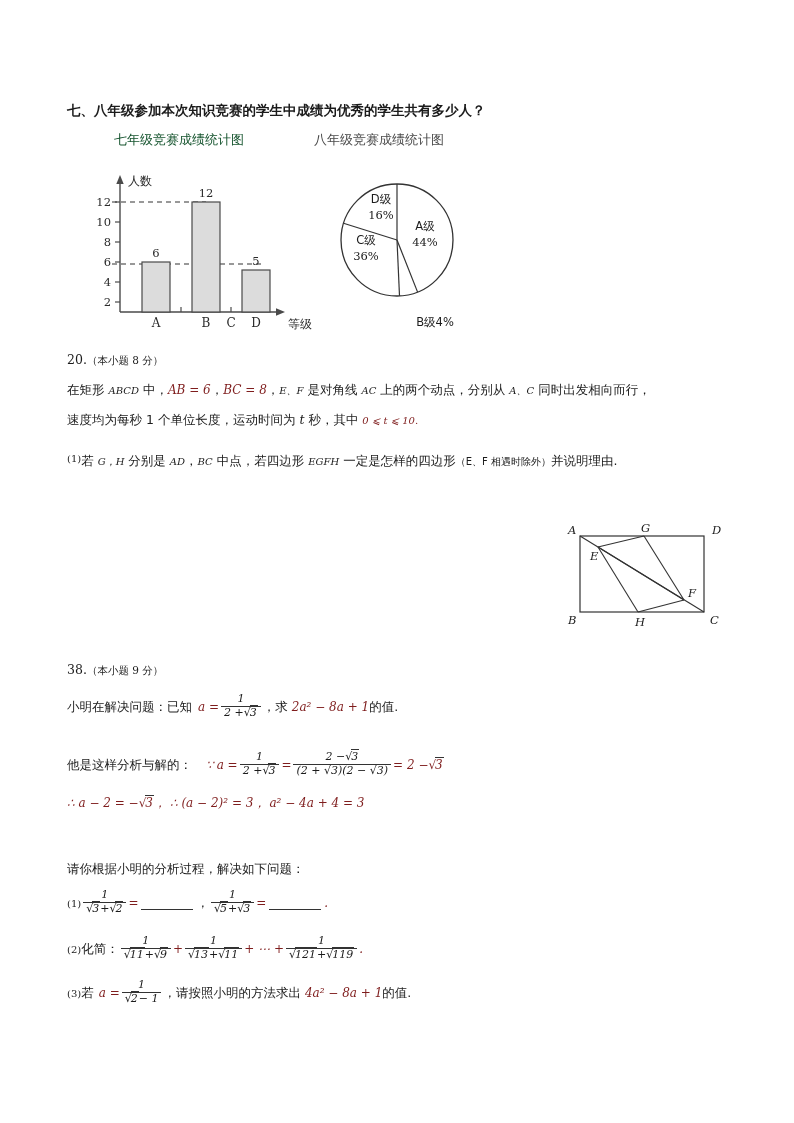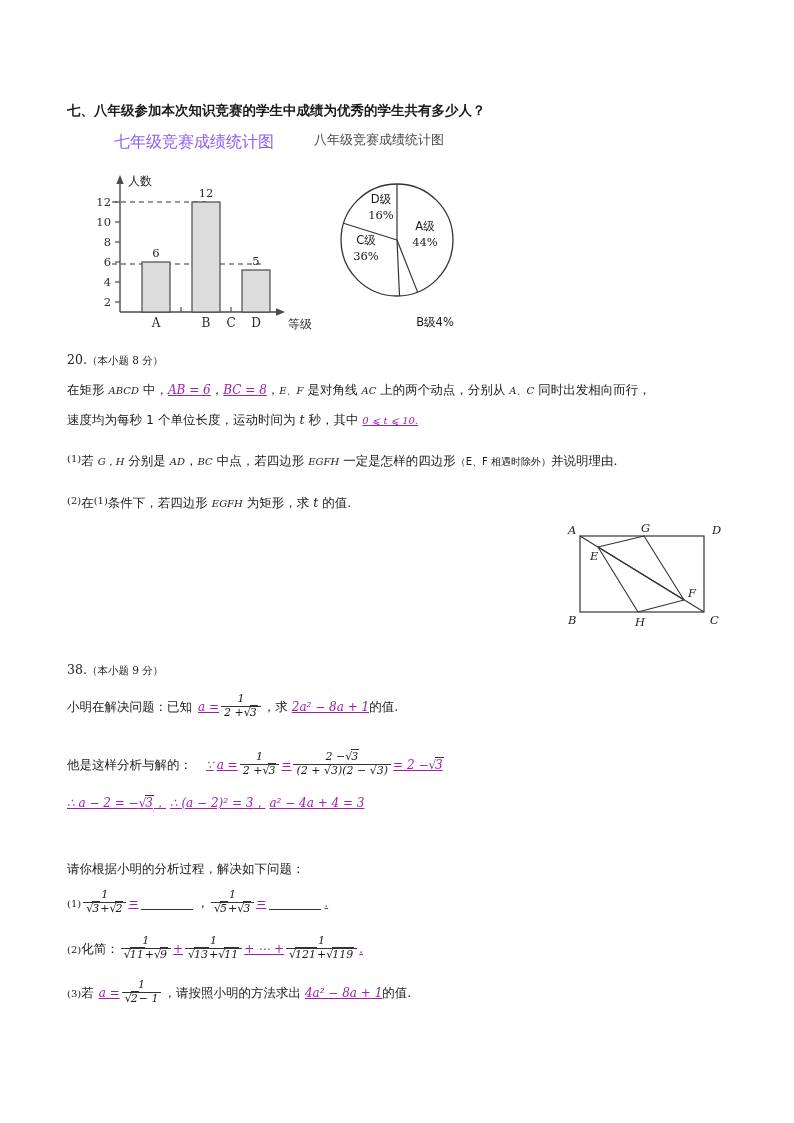--- a/index.html
+++ b/index.html
@@ -37,28 +37,27 @@
     font-style: italic;
   }
   .serif {
     font-family: "DejaVu Serif", "Liberation Serif", serif;
     font-style: normal;
   }
   .math {
     font-family: "DejaVu Serif", "Liberation Serif", serif;
     font-style: italic;
     font-size: 12px;
-    color: #a21caf;
-    text-decoration: underline;
+    color: #7f1d1d;
   }
   .small { font-size: 10px; }
 
   
   #q7-line { left: 63px; top: 101px; font-size: 13.5px; }
-  #chart-title-left  { left: 110px; top: 131px; font-size: 16px; color:#8b5cf6; }
+  #chart-title-left  { left: 110px; top: 131px; font-size: 13px; color:#14532d; }
   #chart-title-right { left: 310px; top: 131px; font-size: 13px; color:#4a4a4a; }
 
   
   #bar-chart  { position: absolute; left: 78px;  top: 160px; width: 235px; height: 175px; }
   #pie-chart  { position: absolute; left: 315px; top: 172px; width: 185px; height: 165px; }
 
   .fig-svg { display: block; }
 
   
   #p20-head  { left: 63px;  top: 352px; font-size: 12.5px; }
@@ -225,23 +224,20 @@
   </div>
 
   <div class="txt cn" id="p20-l2">
     <span>速度均为每秒 1 个单位长度，运动时间为 </span><span class="serif-it">t</span><span> 秒，其中 </span><span class="math small">0 ⩽ t ⩽ 10.</span>
   </div>
 
   <div class="txt cn" id="p20-s1">
     <span class="circ-num">(1)</span><span>若 </span><span class="serif-it small">G，H</span><span> 分别是 </span><span class="serif-it small">AD</span><span>，</span><span class="serif-it small">BC</span><span> 中点，若四边形 </span><span class="serif-it small">EGFH</span><span> 一定是怎样的四边形</span><span class="small">（E、F 相遇时除外）</span><span>并说明理由.</span>
   </div>
 
-  <div class="txt cn" id="p20-s2">
-    <span class="circ-num">(2)</span><span>在</span><span class="circ-num">(1)</span><span>条件下，若四边形 </span><span class="serif-it small">EGFH</span><span> 为矩形，求 </span><span class="serif-it">t</span><span> 的值.</span>
-  </div>
 
   <div id="geo-fig">
     <svg class="fig-svg" width="160" height="115" viewBox="0 0 160 115">
 
       <rect x="18" y="16" width="124" height="76" fill="none" stroke="#333" stroke-width="1.2"></rect>
 
       <line x1="18" y1="16" x2="142" y2="92" stroke="#333" stroke-width="1.1"></line>
 
       <line x1="36" y1="27" x2="82" y2="16" stroke="#333" stroke-width="1.1"></line>
       <line x1="82" y1="16" x2="122" y2="80" stroke="#333" stroke-width="1.1"></line>

